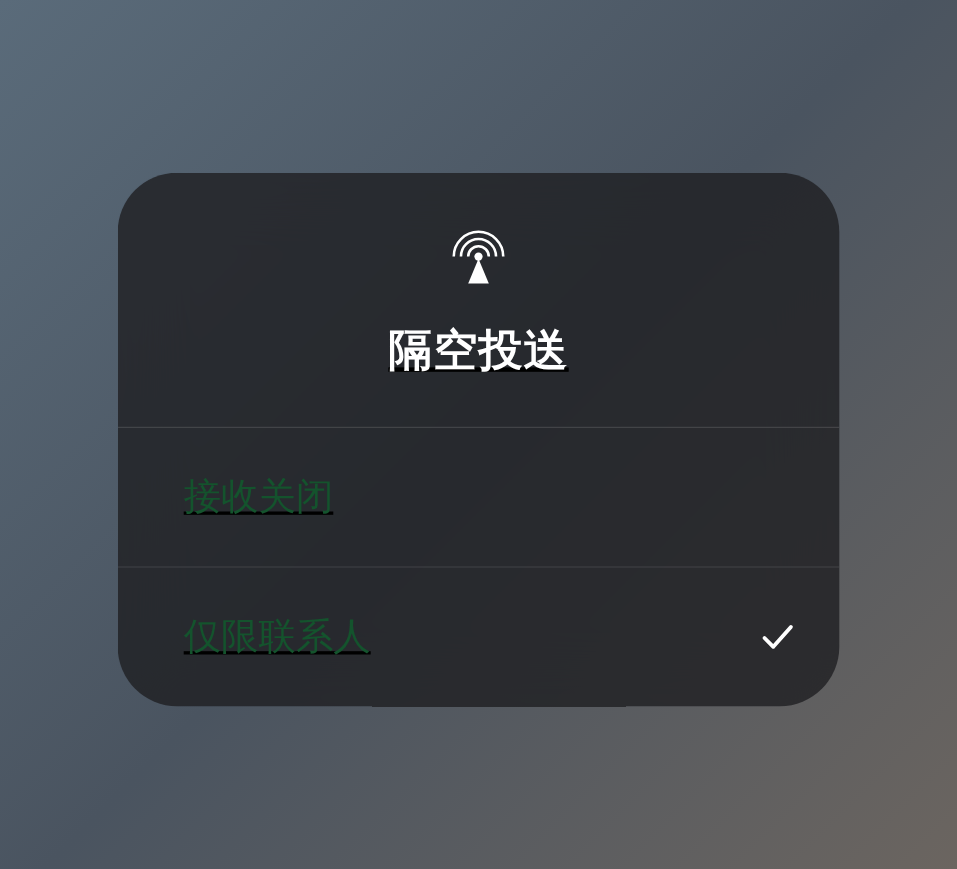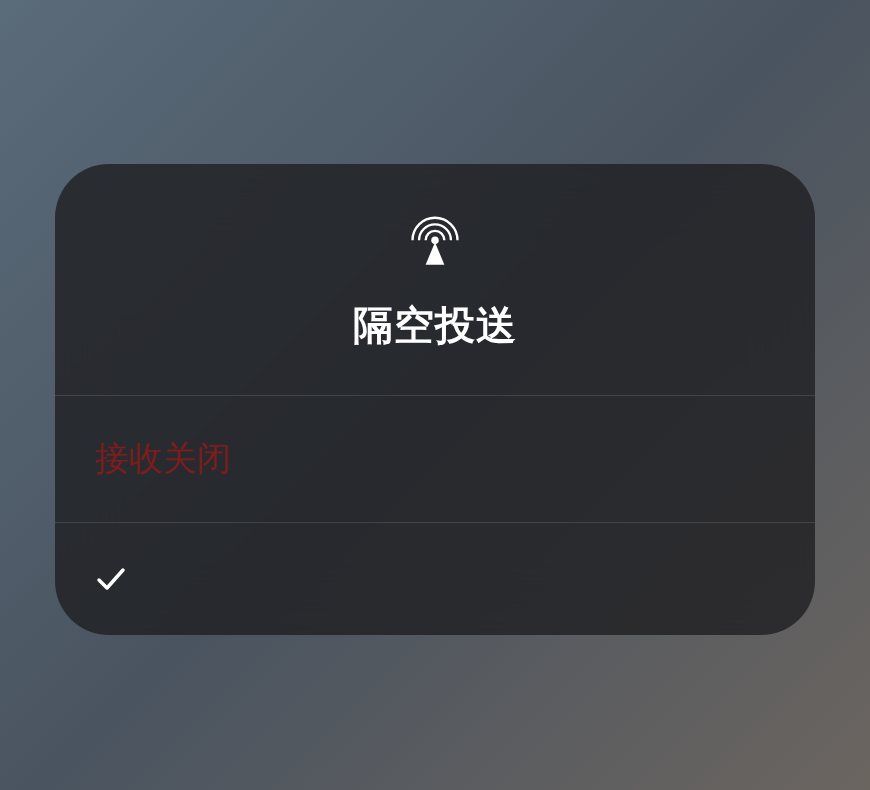--- a/index.html
+++ b/index.html
@@ -13,26 +13,27 @@
       height: 790px;
       background: linear-gradient(135deg, #5a6b7a 0%, #4a5460 50%, #6b6560 100%);
       display: flex;
       align-items: center;
       justify-content: center;
       font-family: -apple-system, "PingFang SC", "Helvetica Neue", sans-serif;
       overflow: hidden;
     }
 
     .panel {
-      width: 760px;
+      width: 656px;
       background: rgba(30, 30, 32, 0.78);
       backdrop-filter: blur(30px);
       border-radius: 54px;
       overflow: hidden;
       margin-top: 8px;
+      text-decoration: underline;
     }
 
     .header {
       display: flex;
       flex-direction: column;
       align-items: center;
       padding: 50px 0 42px 0;
       border-bottom: 1px solid rgba(255, 255, 255, 0.12);
     }
 
@@ -64,23 +65,24 @@
       padding: 40px 40px;
       border-bottom: 1px solid rgba(255, 255, 255, 0.12);
       cursor: pointer;
     }
 
     .option:last-child {
       border-bottom: none;
     }
 
     .option-label {
-      color: #7f1d1d;
+      color: #14532d;
       font-size: 34px;
       font-weight: 400;
+      margin-left: 20px;
     }
 
     .checkmark {
       width: 32px;
       height: 32px;
       stroke: #ffffff;
       stroke-width: 3.5;
       fill: none;
       stroke-linecap: round;
       stroke-linejoin: round;
@@ -103,20 +105,21 @@
   </div>
 
   <div class="options">
 
     <div class="option">
       <span class="option-label">接收关闭</span>
 
     </div>
 
     <div class="option">
+      <span class="option-label">仅限联系人</span>
       <svg class="checkmark" viewBox="0 0 32 32">
         <path d="M 4 17 L 12 25 L 28 7"></path>
       </svg>
     </div>
 
 
   </div>
 
 </div>
 

